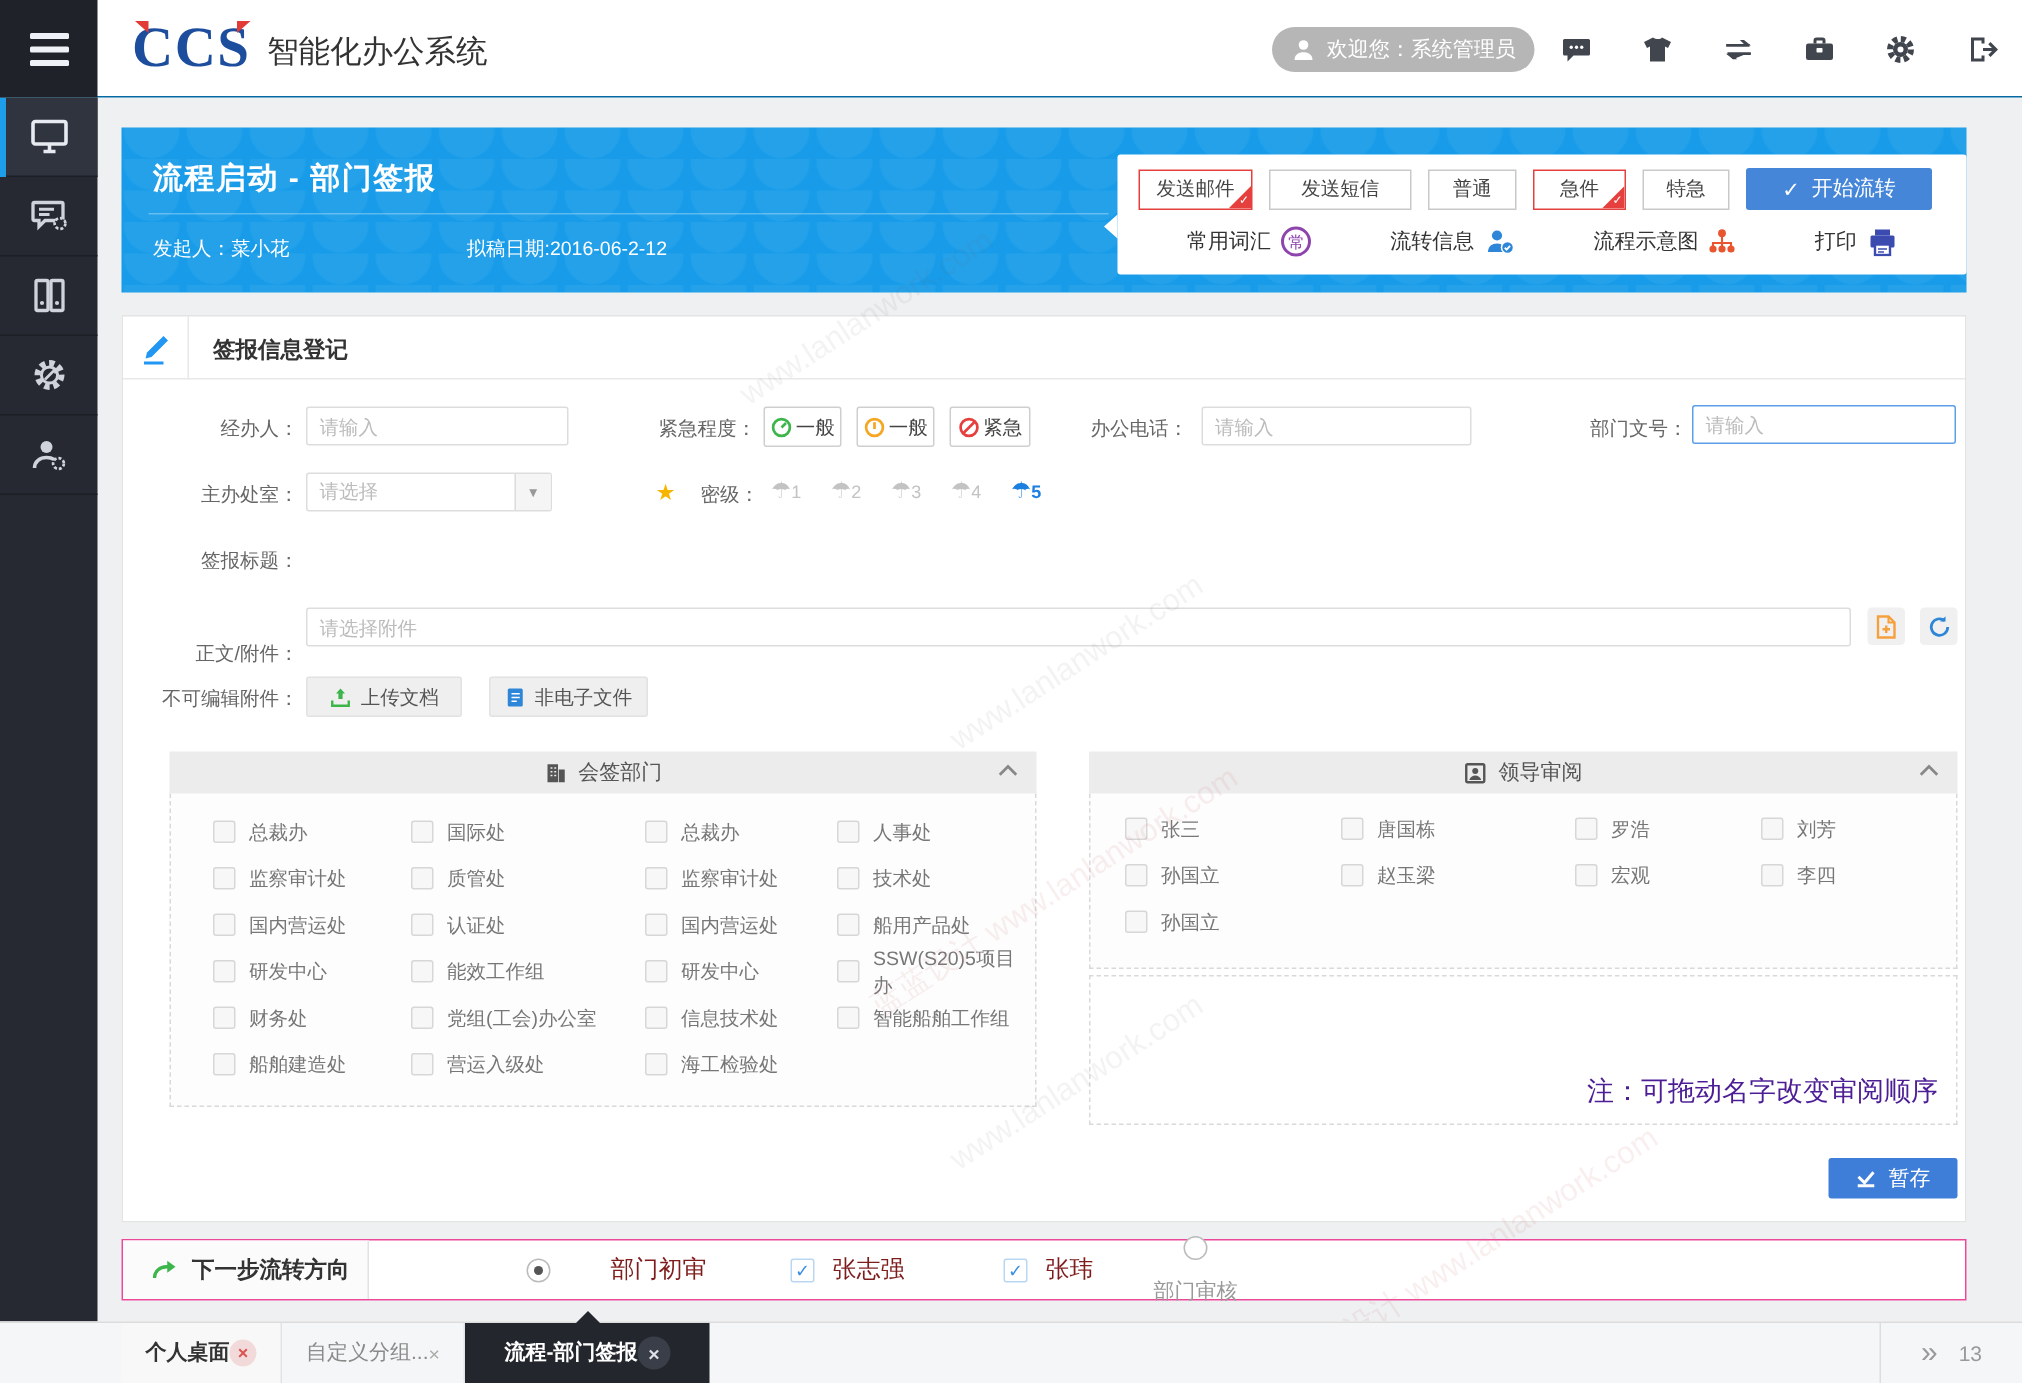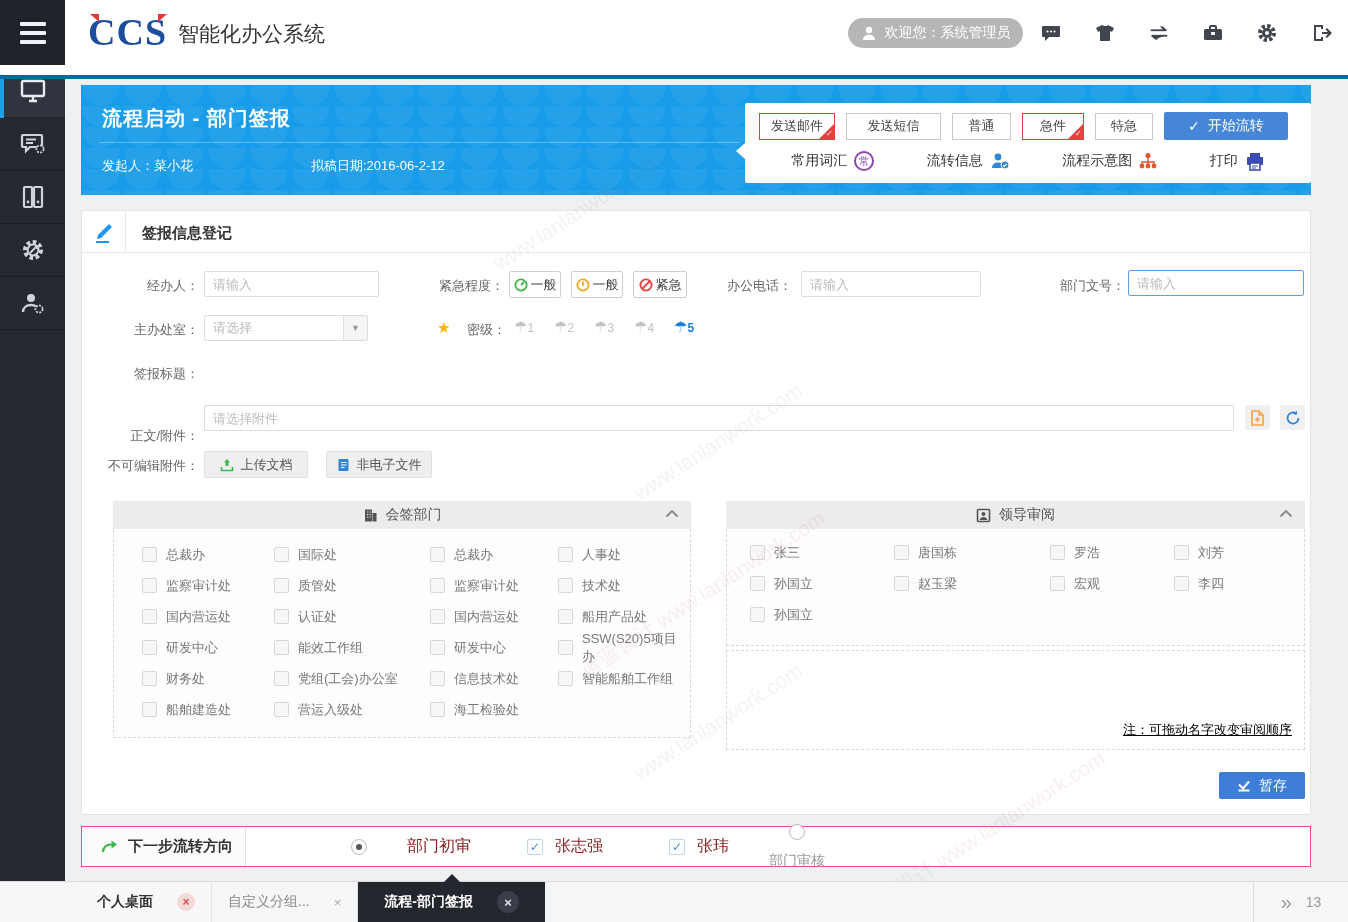--- a/index.html
+++ b/index.html
@@ -1,21 +1,21 @@
 <!DOCTYPE html>
 <html><head>
 <meta charset="utf-8">
 <style>
   * { margin:0; padding:0; box-sizing:border-box; }
   html,body { width:1348px; height:922px; }
   body { font-family:"Liberation Sans","DejaVu Sans",sans-serif; background:#eef0f1; position:relative; overflow:hidden; }
   .abs { position:absolute; }
 
   
-  .topbar { position:absolute; left:0; top:0; width:1348px; height:79px; background:#fff; border-bottom:4px solid #0369a1; z-index:20; }
+  .topbar { position:absolute; left:0; top:0; width:1348px; height:65px; background:#fff; border-bottom:1px solid #0369a1; z-index:20; }
   .burger { position:absolute; left:0; top:0; width:65px; height:65px; background:#1f2228; display:flex; flex-direction:column; justify-content:center; align-items:center; gap:5px; cursor:pointer; }
   .burger i { display:block; width:26px; height:4px; background:#eef1f6; border-radius:1px; }
   .logo-ccs { position:absolute; left:88px; top:10px; font-family:"Liberation Serif","DejaVu Serif",serif; font-weight:bold; font-size:38px; color:#1d4e9e; letter-spacing:1px; }
   .logo-ccs:before { content:""; position:absolute; left:2px; top:4px; border-left:9px solid transparent; border-top:8px solid #e23a36; }
   .logo-ccs:after { content:""; position:absolute; right:0px; top:4px; border-right:9px solid transparent; border-top:8px solid #e23a36; }
   .app-title { position:absolute; left:178px; top:20px; font-size:21px; color:#333; }
   .welcome-pill { position:absolute; left:848px; top:18px; width:175px; height:30px; background:#b6b6b6; border-radius:15px; color:#fff; font-size:14px; display:flex; align-items:center; justify-content:center; gap:8px; cursor:pointer; }
   .top-icons { position:absolute; left:1040px; top:0; height:65px; display:flex; align-items:center; gap:32px; color:#41454e; }
   .tico { width:22px; height:22px; display:flex; align-items:center; justify-content:center; cursor:pointer; }
 
@@ -67,37 +67,37 @@
   .mini-ico { position:absolute; width:25px; height:25px; background:#f0f0f0; border-radius:3px; display:flex; align-items:center; justify-content:center; cursor:pointer; }
 
   
   .panel { position:absolute; }
   .panel-head { height:28px; background:#ececec; display:flex; align-items:center; justify-content:center; gap:8px; font-size:14px; color:#555; position:relative; }
   .panel-head .collapse { position:absolute; right:12px; top:8px; color:#888; cursor:pointer; }
   .panel-body { border:1px dashed #d9d9d9; border-top:none; background:#fdfdfd; display:grid; }
   .chk-item { display:flex; align-items:center; gap:9px; font-size:13px; color:#777; height:31px; cursor:pointer; }
   .chk-box { width:15px; height:15px; border:1px solid #d7d7d7; background:#f7f7f7; border-radius:2px; flex:none; }
   .dropzone { position:absolute; border:1px dashed #d9d9d9; background:#fff; }
-  .drop-note { position:absolute; right:12px; bottom:10px; font-size:13px; color:#000000;text-decoration:underline; }
+  .drop-note { position:absolute; right:12px; bottom:10px; font-size:18px; color:#4c1d95; }
   .btn-save { position:absolute; width:86px; height:27px; background:#3e7ed8; border-radius:2px; color:#fff; font-size:14px; display:flex; align-items:center; justify-content:center; gap:8px; cursor:pointer; }
 
   
   .flowbar { position:absolute; left:81px; top:826px; width:1230px; height:41px; background:#fff; border:1px solid #ec4899; display:flex; align-items:center; z-index:4; }
   .fb-left { width:164px; height:100%; border-right:1px solid #e2e2e2; background:#fbfbfb; display:flex; align-items:center; gap:10px; padding-left:18px; }
   .fb-left span { font-size:15px; font-weight:bold; color:#333; }
   .fb-opt { display:flex; align-items:center; }
   .fb-opt .lbl-blue { color:#7f1d1d; font-size:16px; cursor:pointer; }
   .fb-opt .lbl-gray { color:#999; font-size:14px; cursor:pointer; }
   .radio { width:16px; height:16px; border:1px solid #bbb; border-radius:50%; background:#fff; position:relative; cursor:pointer; flex:none; }
   .radio.on:after { content:""; position:absolute; left:4px; top:4px; width:6px; height:6px; border-radius:50%; background:#555; }
   .cbx { width:16px; height:16px; border:1px solid #b9d7f3; border-radius:2px; background:#fff; color:#3a8ee6; font-size:12px; line-height:14px; text-align:center; cursor:pointer; flex:none; }
 
   
   .tabbar { position:absolute; left:0; top:881px; width:1348px; height:41px; background:#f5f6f7; border-top:1px solid #dcdcdc; z-index:18; display:flex; }
-  .tab { height:100%; display:flex; align-items:center; justify-content:center; gap:24px; font-size:14px; border-right:1px solid #e3e3e3; cursor:pointer; padding:0 16px; }
+  .tab { height:100%; display:flex; align-items:center; justify-content:center; gap:0; font-size:14px; border-right:1px solid #e3e3e3; cursor:pointer; padding:0 16px; }
   .tab.t1 { margin-left:81px; color:#333; font-weight:bold; background:#f8f8f8; }
   .tab .x-red { width:18px; height:18px; border-radius:50%; background:#f3dada; color:#d9534f; font-size:12px; display:flex; align-items:center; justify-content:center; }
   .tab.t2 { color:#8a8a8a; background:#f5f6f7; }
   .tab .x-gray { color:#aaa; font-size:13px; }
   .tab.active { background:#23262d; color:#fff; font-weight:bold; border-right:none; position:relative; padding:0 26px; }
   .tab.active:before { content:""; position:absolute; left:50%; top:-8px; margin-left:-8px; border-left:8px solid transparent; border-right:8px solid transparent; border-bottom:8px solid #23262d; }
   .tab .x-circ { width:22px; height:22px; border-radius:50%; background:#3a3e48; color:#dfe2e8; font-size:13px; display:flex; align-items:center; justify-content:center; }
   .tab-more { position:absolute; right:0; top:0; width:95px; height:100%; border-left:1px solid #ddd; display:flex; align-items:center; justify-content:center; gap:14px; color:#999; }
   .tab-more .chev { font-size:20px; cursor:pointer; }
   .tab-more .cnt { font-size:14px; }

